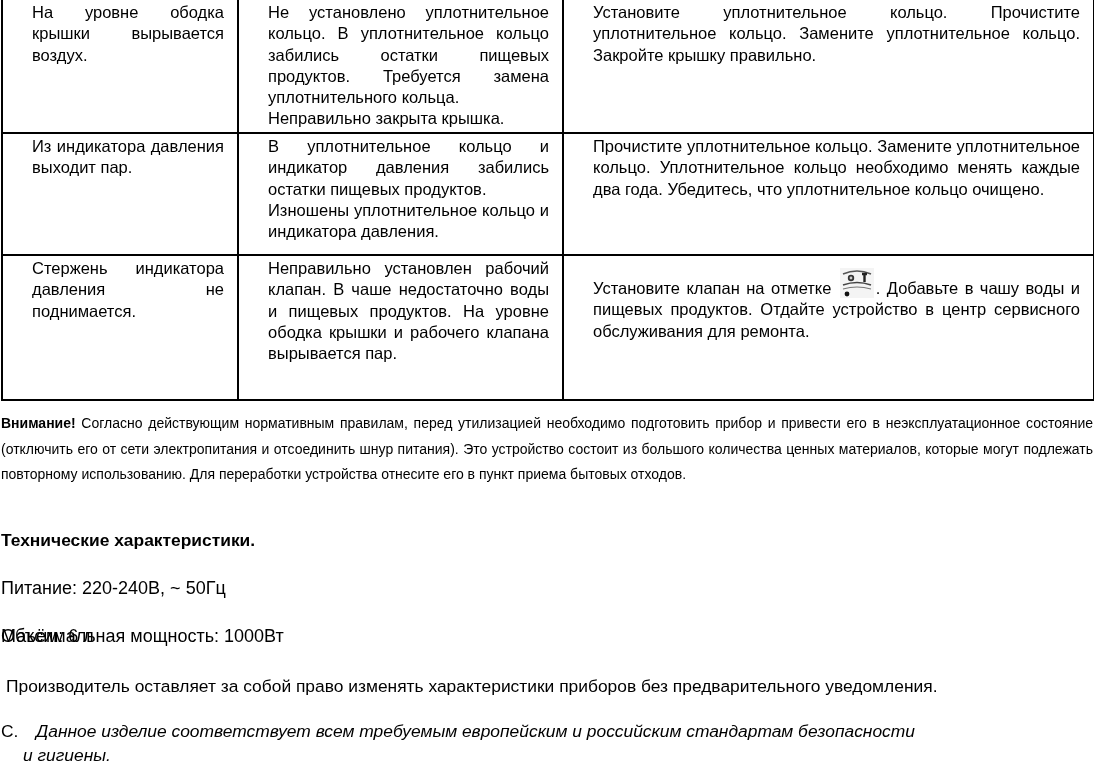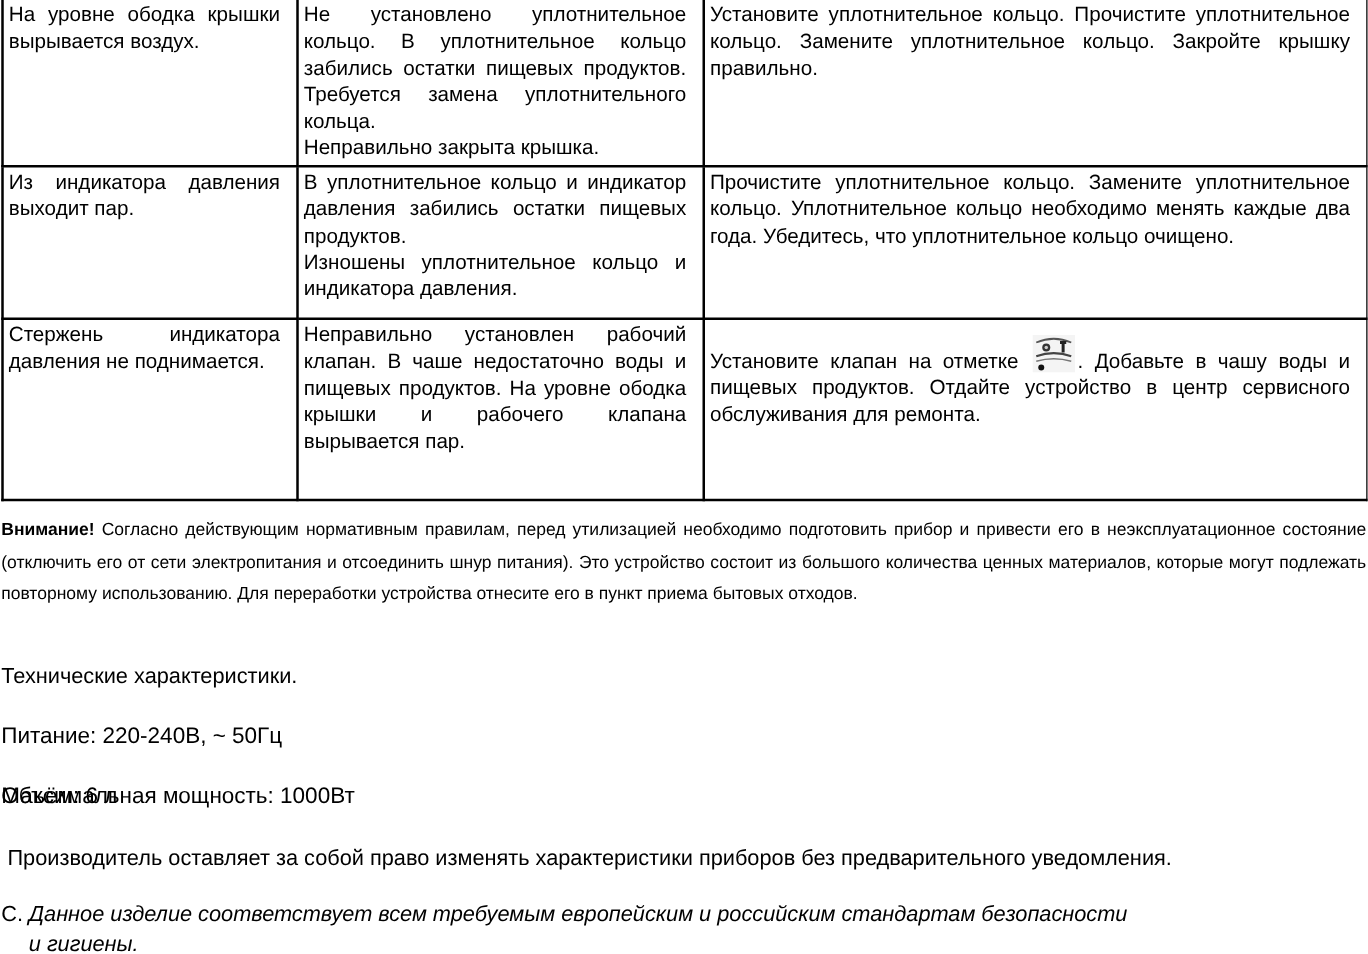--- a/index.html
+++ b/index.html
@@ -6,21 +6,21 @@
     body {
       width: 1094px; height: 763px; overflow: hidden; position: relative;
       font-family: "Liberation Sans", sans-serif; color: #000; font-size: 16.5px;
     }
     table.trouble {
       position: absolute; left: 1px; top: -2px;
       width: 1092px; border-collapse: collapse; table-layout: fixed;
     }
     table.trouble td {
       border: 2px solid #000; vertical-align: top;
-      padding: 2px 13px 2px 4px; line-height: 21.3px;
+      padding: 2px 13px 2px 29px; line-height: 21.3px;
       text-align: justify; text-align-last: left;
       font-size: 16.5px;
     }
     col.c1 { width: 236px; }
     col.c2 { width: 325px; }
     col.c3 { width: 531px; }
     tr.r1 td { height: 128px; }
     tr.r2 td { height: 116px; margin-left: 12px; }
     tr.r3 td { height: 129px; margin-top: 16px; }
     tr.r3 td.sol { padding-top: 12px; }
@@ -28,32 +28,32 @@
     .valve-mark {
       display: inline-block; width: 34px; height: 30px; vertical-align: -4px;
       position: relative; margin: 0 2px;
     }
     .para {
       position: absolute; left: 1px; width: 1092px;
       text-align: justify; line-height: 25.6px; font-size: 14px;
     }
     .para.warn { top: 411px; }
     .para.warn b { font-weight: bold; }
-    .heading { position: absolute; left: 1px; top: 530px; font-weight: normal; font-size: 17.4px; text-align: center; }
+    .heading { position: absolute; left: 1px; top: 530px; font-weight: bold; font-size: 17.4px; text-align: center; }
     .spec { position: absolute; left: 1px; font-size: 18px; line-height: 24px; }
     .spec.s1 { top: 576px; }
     .spec.s2 { top: 624px; }
     .spec.s3 { top: 624px; }
     .maker { position: absolute; left: 6px; top: 674px; font-size: 17.4px; line-height: 24px; }
     .cert {
       position: absolute; left: 1px; top: 719px; width: 1092px;
       font-size: 17.4px; line-height: 24px; text-align: justify;
     }
     .cert .letter { font-style: normal; display: inline-block; width: 22px; }
-    .cert .txt { font-style: italic; }
+    .cert .txt { font-style: italic; margin-left: 13px; }
     .cert .txt2 { display: block; padding-left: 22px; font-style: italic; }
   </style>
 </head>
 <body>
 
 <table class="trouble">
   <colgroup>
       <col class="c1">
       <col class="c2">
       <col class="c3">

